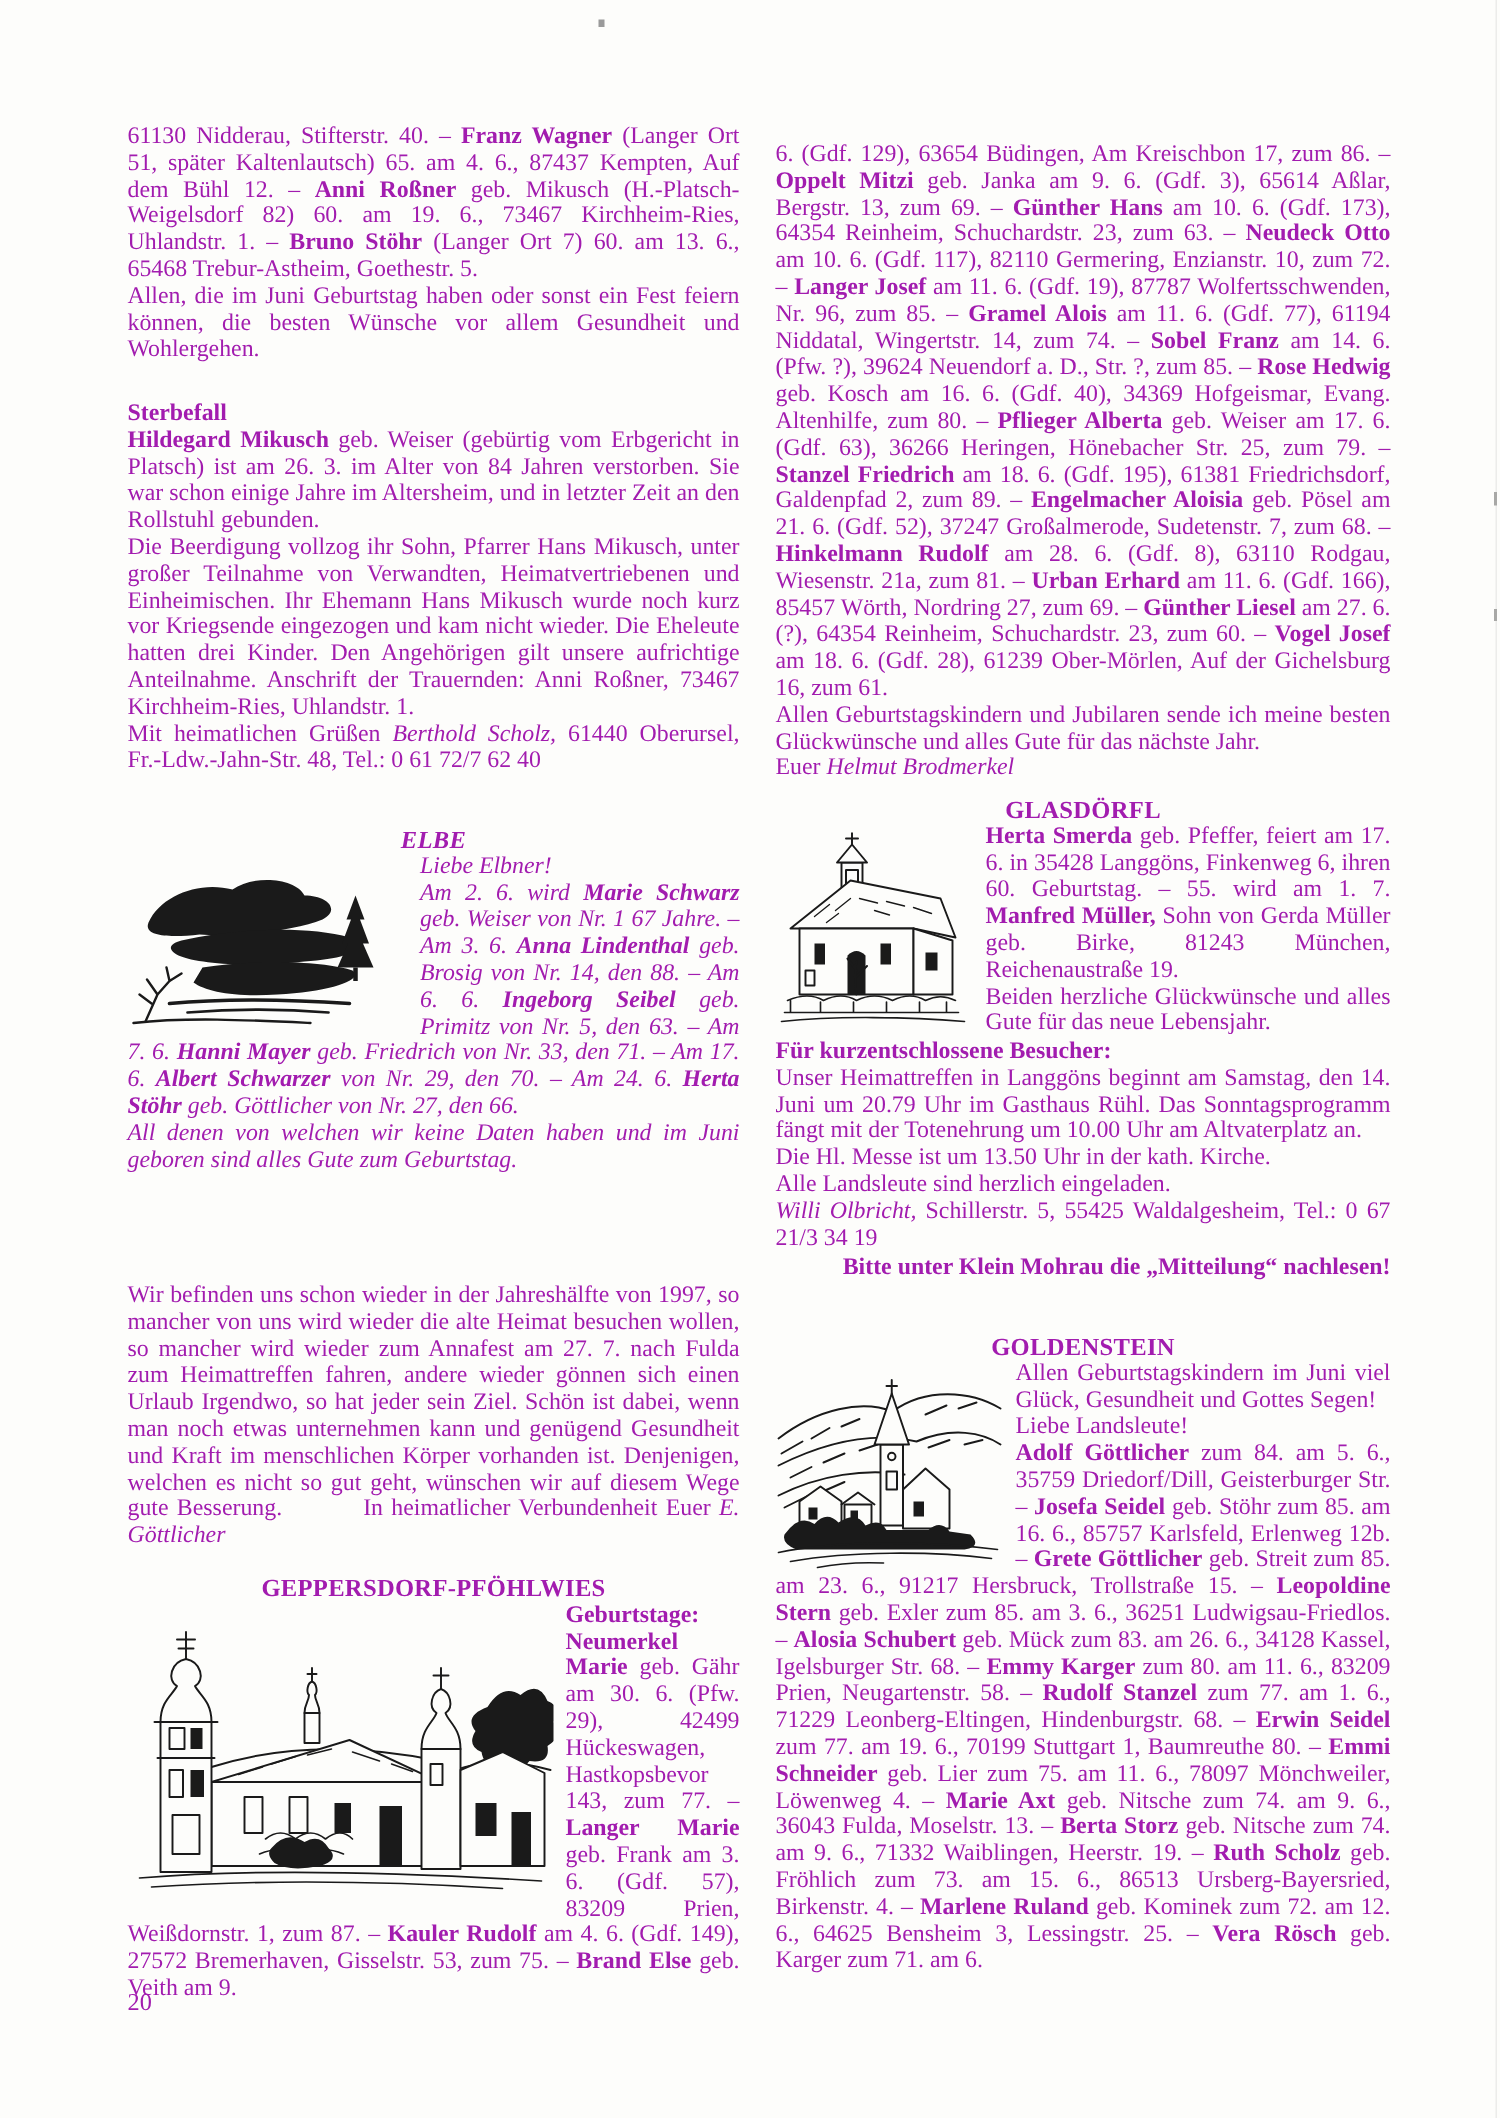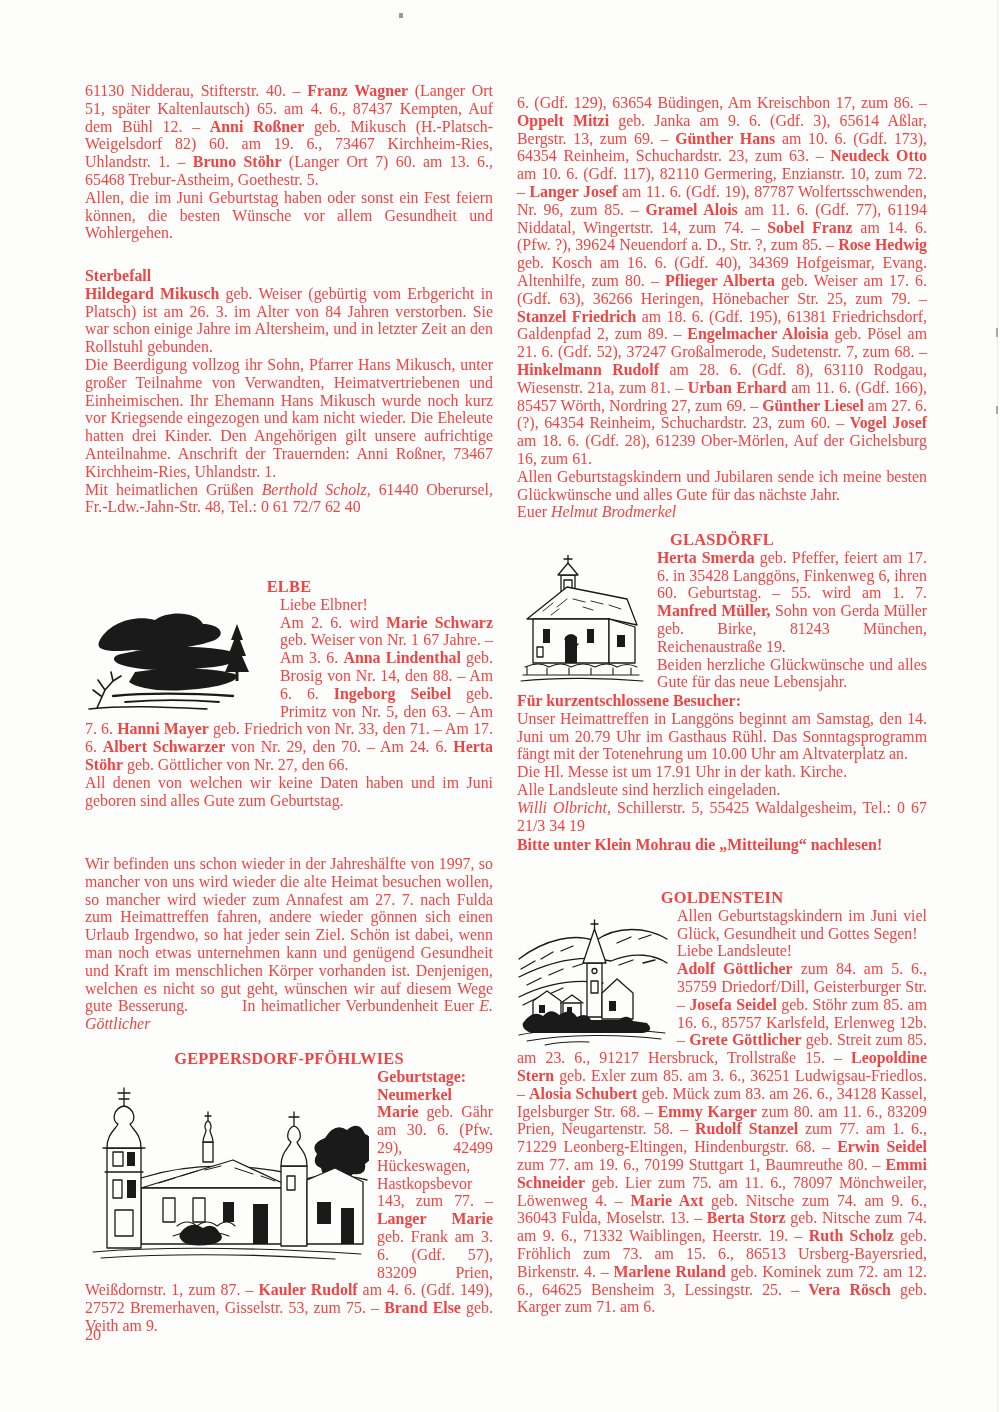--- a/index.html
+++ b/index.html
@@ -1,31 +1,31 @@
 <!DOCTYPE html>
 <html><head>
 <meta charset="utf-8">
 <style>
   html,body { margin:0; padding:0; }
   .page {
     position:relative; width:1000px; height:1412px;
     background:#fdfdfb; overflow:hidden;
-    font-family:"Liberation Serif", serif; color:#ef4444;
+    font-family:"Liberation Serif", serif; color:#a21caf;
   }
   .blk { position:absolute; font-size:15.9px; line-height:17.8px; text-align:justify; }
   .lcol { left:85px;  width:408px; }
   .rcol { left:517px; width:410px; }
   .blk p { margin:0; }
   .b { font-weight:700; }
   .i { font-style:italic; }
   .gap { margin-left:54px; }
   .sec-heading { text-align:center; font-weight:700; font-size:16.4px; letter-spacing:.2px; }
   .sub-heading { font-weight:700; }
   .right-align { text-align:left; }
-  .center-bold { text-align:left; font-weight:700; }
+  .center-bold { text-align:right; font-weight:700; }
   .clear { clear:left; }
   .float-img { float:left; }
   .float-img svg { display:block; }
   .pagenum { position:absolute; left:85px; top:1326px; font-size:16.2px; text-align:center; }
   .speck { position:absolute; background:#9a9a9a; }
   .edge-line { position:absolute; left:997px; top:0; width:1px; height:1412px; background:#ececea; }
   .edge-tick { position:absolute; background:#a8a8a6; }
   .ink { stroke:#1a1a1a; fill:none; stroke-width:1.3; stroke-linecap:round; stroke-linejoin:round; }
   .ink-fill { fill:#1a1a1a; stroke:none; }
   .ink-white { stroke:#1a1a1a; fill:#fdfdfb; stroke-width:1.3; stroke-linejoin:round; }
@@ -45,21 +45,21 @@
     <p>Allen, die im Juni Geburtstag haben oder sonst ein Fest feiern können, die besten Wünsche vor allem Gesundheit und Wohlergehen.</p>
   </div>
 
   <div class="blk lcol" style="top:267px;">
     <p class="sub-heading">Sterbefall</p>
     <p><span class="b">Hildegard Mikusch</span><span> geb. Weiser (gebürtig vom Erbgericht in Platsch) ist am 26. 3. im Alter von 84 Jahren verstorben. Sie war schon einige Jahre im Altersheim, und in letzter Zeit an den Rollstuhl gebunden.</span></p>
     <p>Die Beerdigung vollzog ihr Sohn, Pfarrer Hans Mikusch, unter großer Teilnahme von Verwandten, Heimatvertriebenen und Einheimischen. Ihr Ehemann Hans Mikusch wurde noch kurz vor Kriegsende eingezogen und kam nicht wieder. Die Eheleute hatten drei Kinder. Den Angehörigen gilt unsere aufrichtige Anteilnahme. Anschrift der Trauernden: Anni Roßner, 73467 Kirchheim-Ries, Uhlandstr. 1.</p>
     <p><span>Mit heimatlichen Grüßen </span><span class="i">Berthold Scholz,</span><span> 61440 Oberursel, Fr.-Ldw.-Jahn-Str. 48, Tel.: 0 61 72/7 62 40</span></p>
   </div>
 
-  <div class="blk lcol" style="top:578px;">
+  <div class="blk lcol" style="top:551px;font-style:italic;">
     <p class="sec-heading">ELBE</p>
     <span class="float-img" style="margin:6px 15px 4px 0;">
       <svg width="180" height="112" viewBox="0 0 180 112">
         <path class="ink-fill" d="M14,40 C22,22 48,12 70,18 C84,8 112,10 118,22 C134,22 142,32 130,38 C110,46 70,50 48,48 C30,50 10,50 14,40 Z"></path>
         <path class="ink-fill" d="M36,52 C70,44 120,42 148,50 C162,56 150,64 118,66 C84,70 48,68 34,62 C26,58 28,54 36,52 Z"></path>
         <path class="ink-fill" d="M50,70 C86,64 132,66 150,72 C158,78 136,86 100,88 C72,90 52,86 44,80 Z"></path>
         <path class="ink" style="stroke-width:2.4" d="M28,94 C70,90 118,92 148,94"></path>
         <path class="ink" style="stroke-width:1.8" d="M40,100 C78,97 110,98 134,100"></path>
         <g transform="translate(140,22)">
           <polygon class="ink-fill" points="12,0 6,16 9,16 3,32 7,32 0,48 24,48 17,32 21,32 15,16 18,16"></polygon>
@@ -182,21 +182,21 @@
         </g>
       </svg>
     </span>
     <p><span class="b">Herta Smerda</span><span> geb. Pfeffer, feiert am 17. 6. in 35428 Langgöns, Finkenweg 6, ihren 60. Geburtstag. – 55. wird am 1. 7. </span><span class="b">Manfred Müller,</span><span> Sohn von Gerda Müller geb. Birke, 81243 München, Reichenaustraße 19.</span></p>
     <p>Beiden herzliche Glückwünsche und alles Gute für das neue Lebensjahr.</p>
   </div>
 
   <div class="blk rcol clear" style="top:692px;">
     <p class="sub-heading">Für kurzentschlossene Besucher:</p>
     <p>Unser Heimattreffen in Langgöns beginnt am Samstag, den 14. Juni um 20.79 Uhr im Gasthaus Rühl. Das Sonntagsprogramm fängt mit der Totenehrung um 10.00 Uhr am Altvaterplatz an.</p>
-    <p>Die Hl. Messe ist um 17.91 Uhr in der kath. Kirche.</p>
+    <p>Die Hl. Messe ist um 13.50 Uhr in der kath. Kirche.</p>
     <p>Alle Landsleute sind herzlich eingeladen.</p>
     <p><span class="i">Willi Olbricht,</span><span> Schillerstr. 5, 55425 Waldalgesheim, Tel.: 0 67 21/3 34 19</span></p>
   </div>
 
   <div class="blk rcol" style="top:836px;">
     <p class="center-bold">Bitte unter Klein Mohrau die „Mitteilung“ nachlesen!</p>
   </div>
 
   <div class="blk rcol" style="top:889px;">
     <p class="sec-heading">GOLDENSTEIN</p>

